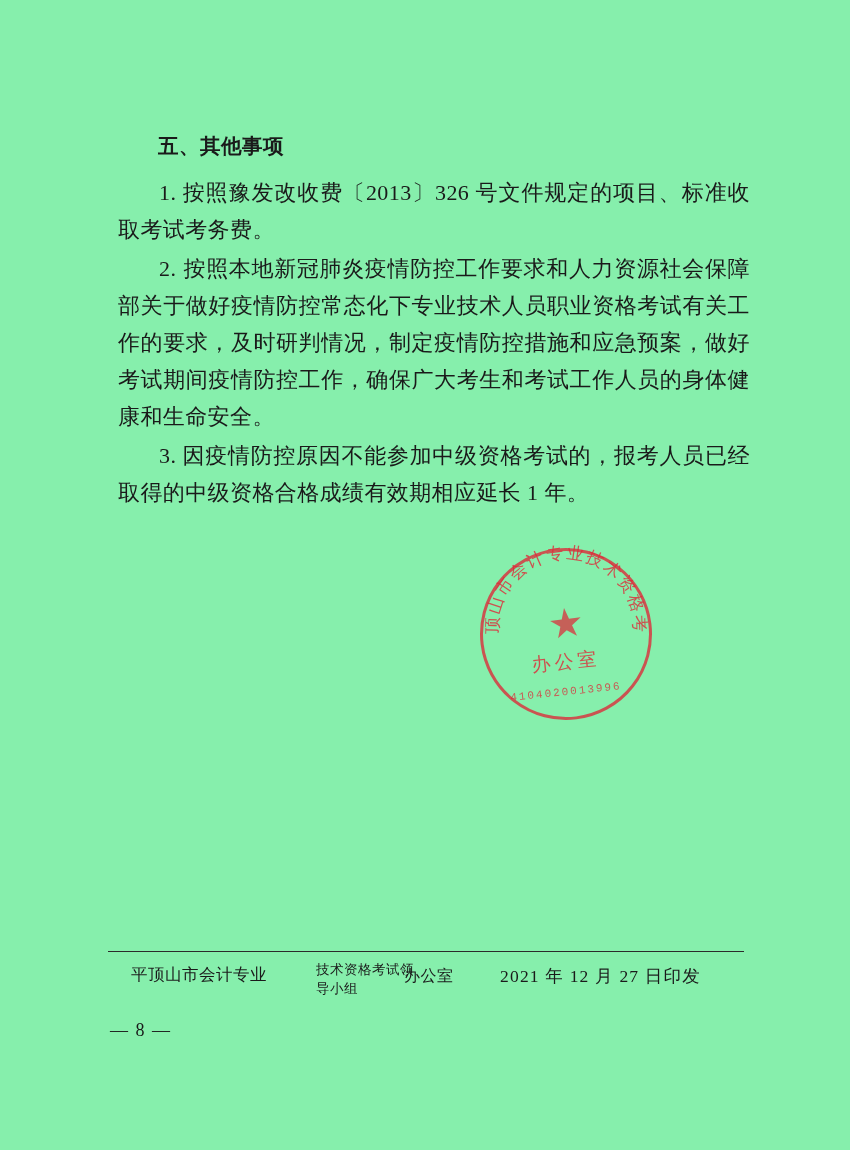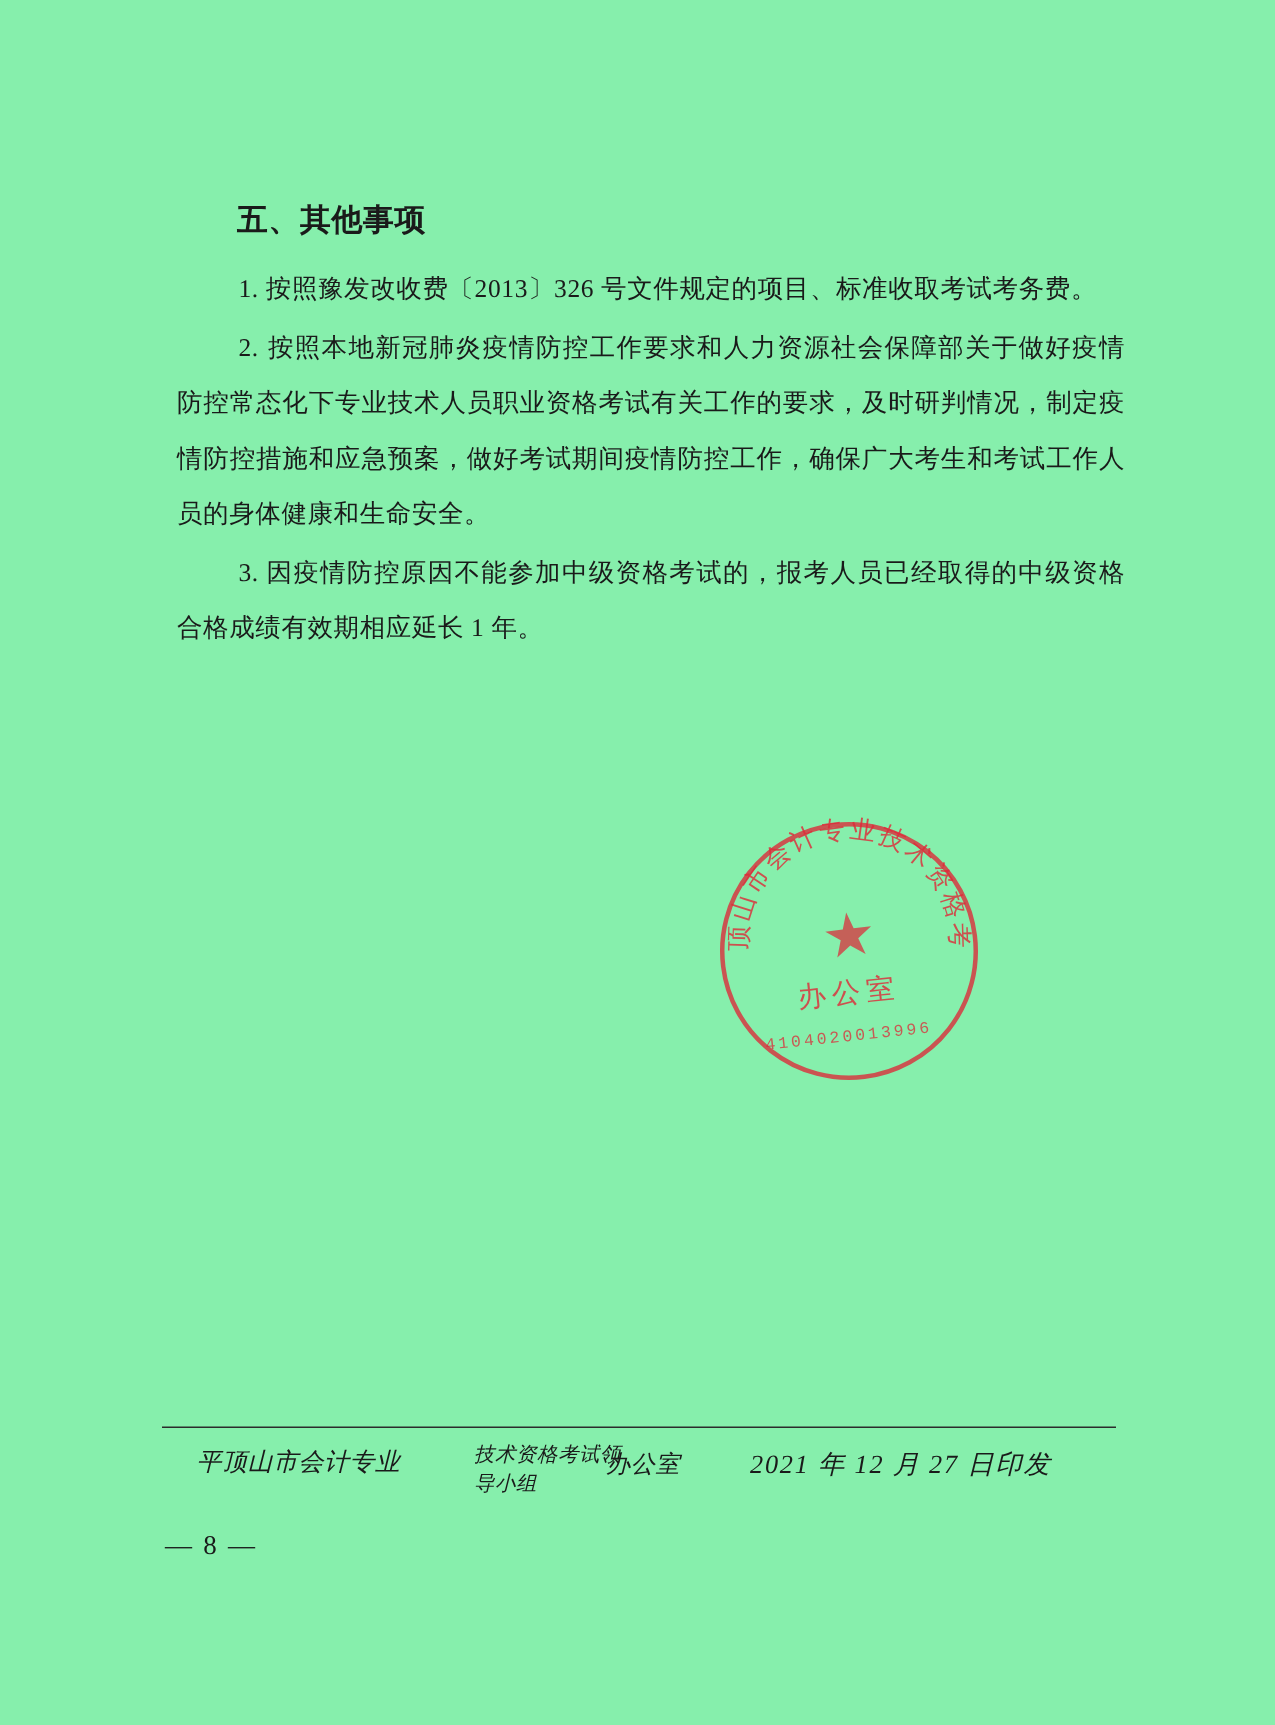--- a/index.html
+++ b/index.html
@@ -31,21 +31,21 @@
   }
   .heading {
     font-size: 20.5px;
     font-weight: bold;
     letter-spacing: 0.5px;
     margin: 0 0 14px 0;
     text-indent: 40px;
     font-family: "Liberation Sans", "DejaVu Sans", sans-serif;
   }
   .para {
-    font-size: 17px;
+    font-size: 22px;
     line-height: 37px;
     text-align: justify;
     text-justify: inter-ideograph;
     text-indent: 41px;
     margin: 0 0 2px 0;
     letter-spacing: 0.4px;
   }
   .para.loose {
     word-spacing: 1px;
   }
@@ -128,21 +128,20 @@
     width: 636px;
     height: 1px;
     background: #2b2b2b;
   }
   .footer-row {
     position: absolute;
     left: 108px;
     top: 958px;
     width: 650px;
     height: 44px;
-    font-style: italic;
   }
   .f-issuer {
     position: absolute;
     left: 23px;
     top: 6px;
     font-size: 16.5px;
     letter-spacing: 0.5px;
   }
   .f-issuer2 {
     position: absolute;

